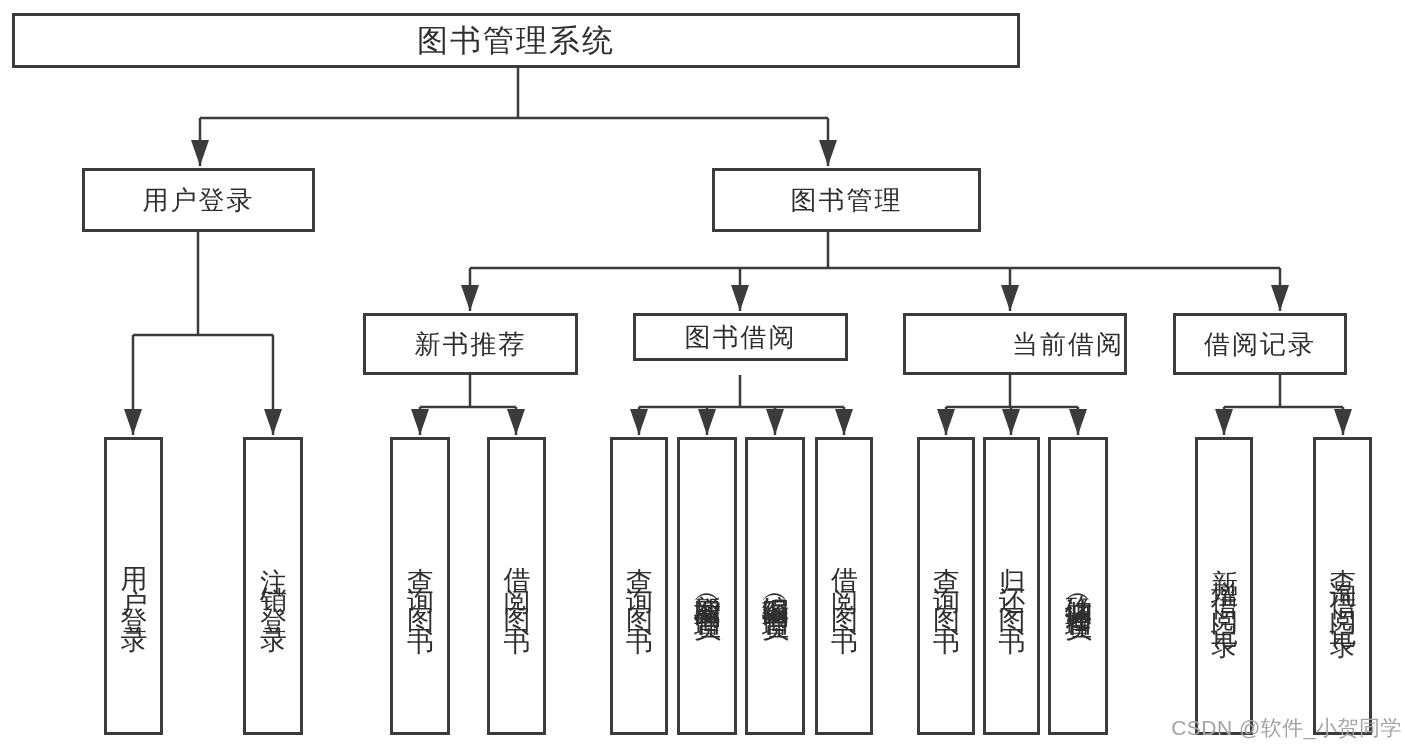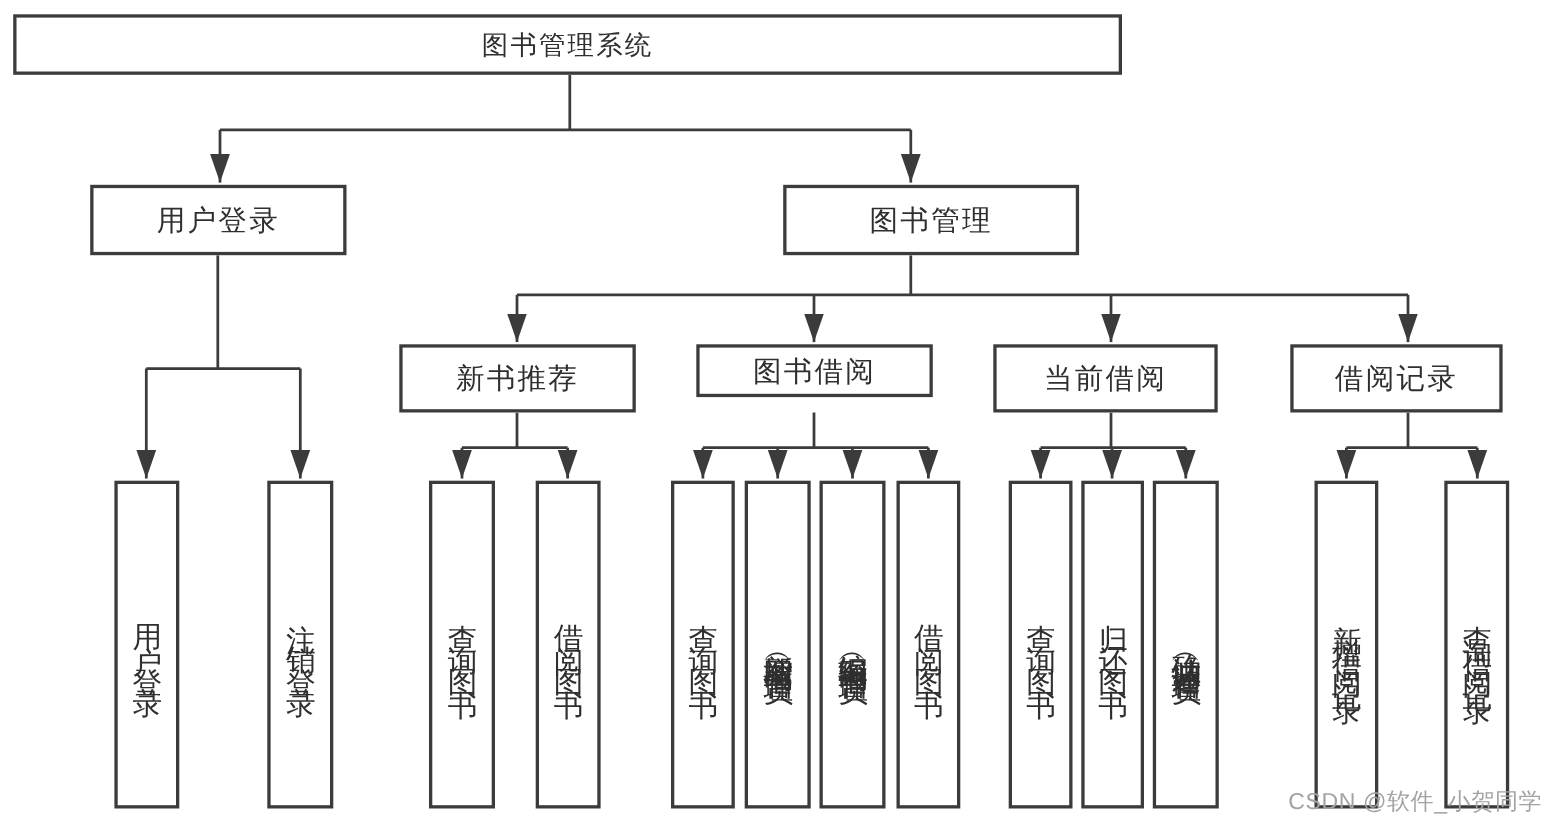--- a/index.html
+++ b/index.html
@@ -18,21 +18,21 @@
     position: absolute;
     box-sizing: border-box;
     border: 3px solid var(--line, #3b3b3b);
     background: #ffffff;
     display: flex;
     align-items: center;
     justify-content: center;
     color: var(--text, #2f2f2f);
   }
   .hnode { font-size: 26px; letter-spacing: 2px; }
-  .root-node { font-size: 24px; }
+  .root-node { font-size: 31px; }
   .vlabel {
     writing-mode: vertical-rl;
     text-orientation: mixed;
     font-size: 27px;
     line-height: 1;
   }
   .ls-lg { letter-spacing: 20px; }
   .ls-md { letter-spacing: 13px; }
   .ls-sm { letter-spacing: 3px; }
   .watermark {
@@ -104,24 +104,24 @@
   <div class="node hnode" style="left:712px; top:168px; width:269px; height:64px;">
     <span>图书管理</span>
   </div>
 
   <div class="node hnode" style="left:363px; top:313px; width:215px; height:62px;">
     <span>新书推荐</span>
   </div>
   <div class="node hnode" style="left:633px; top:313px; width:215px; height:48px;">
     <span>图书借阅</span>
   </div>
-  <div class="node hnode" style="left:903px; top:313px; width:204px; height:62px;">
+  <div class="node hnode" style="left:903px; top:313px; width:224px; height:62px;justify-content:flex-end;">
     <span>当前借阅</span>
   </div>
-  <div class="node hnode" style="left:1173px; top:313px; width:193px; height:62px;">
+  <div class="node hnode" style="left:1173px; top:313px; width:174px; height:62px;">
     <span>借阅记录</span>
   </div>
 
   <div class="node" style="left:104px; top:437px; width:59px; height:298px;">
     <span class="vlabel ls-lg">用户登录</span>
   </div>
   <div class="node" style="left:243px; top:437px; width:60px; height:298px;">
     <span class="vlabel ls-lg">注销登录</span>
   </div>
 

